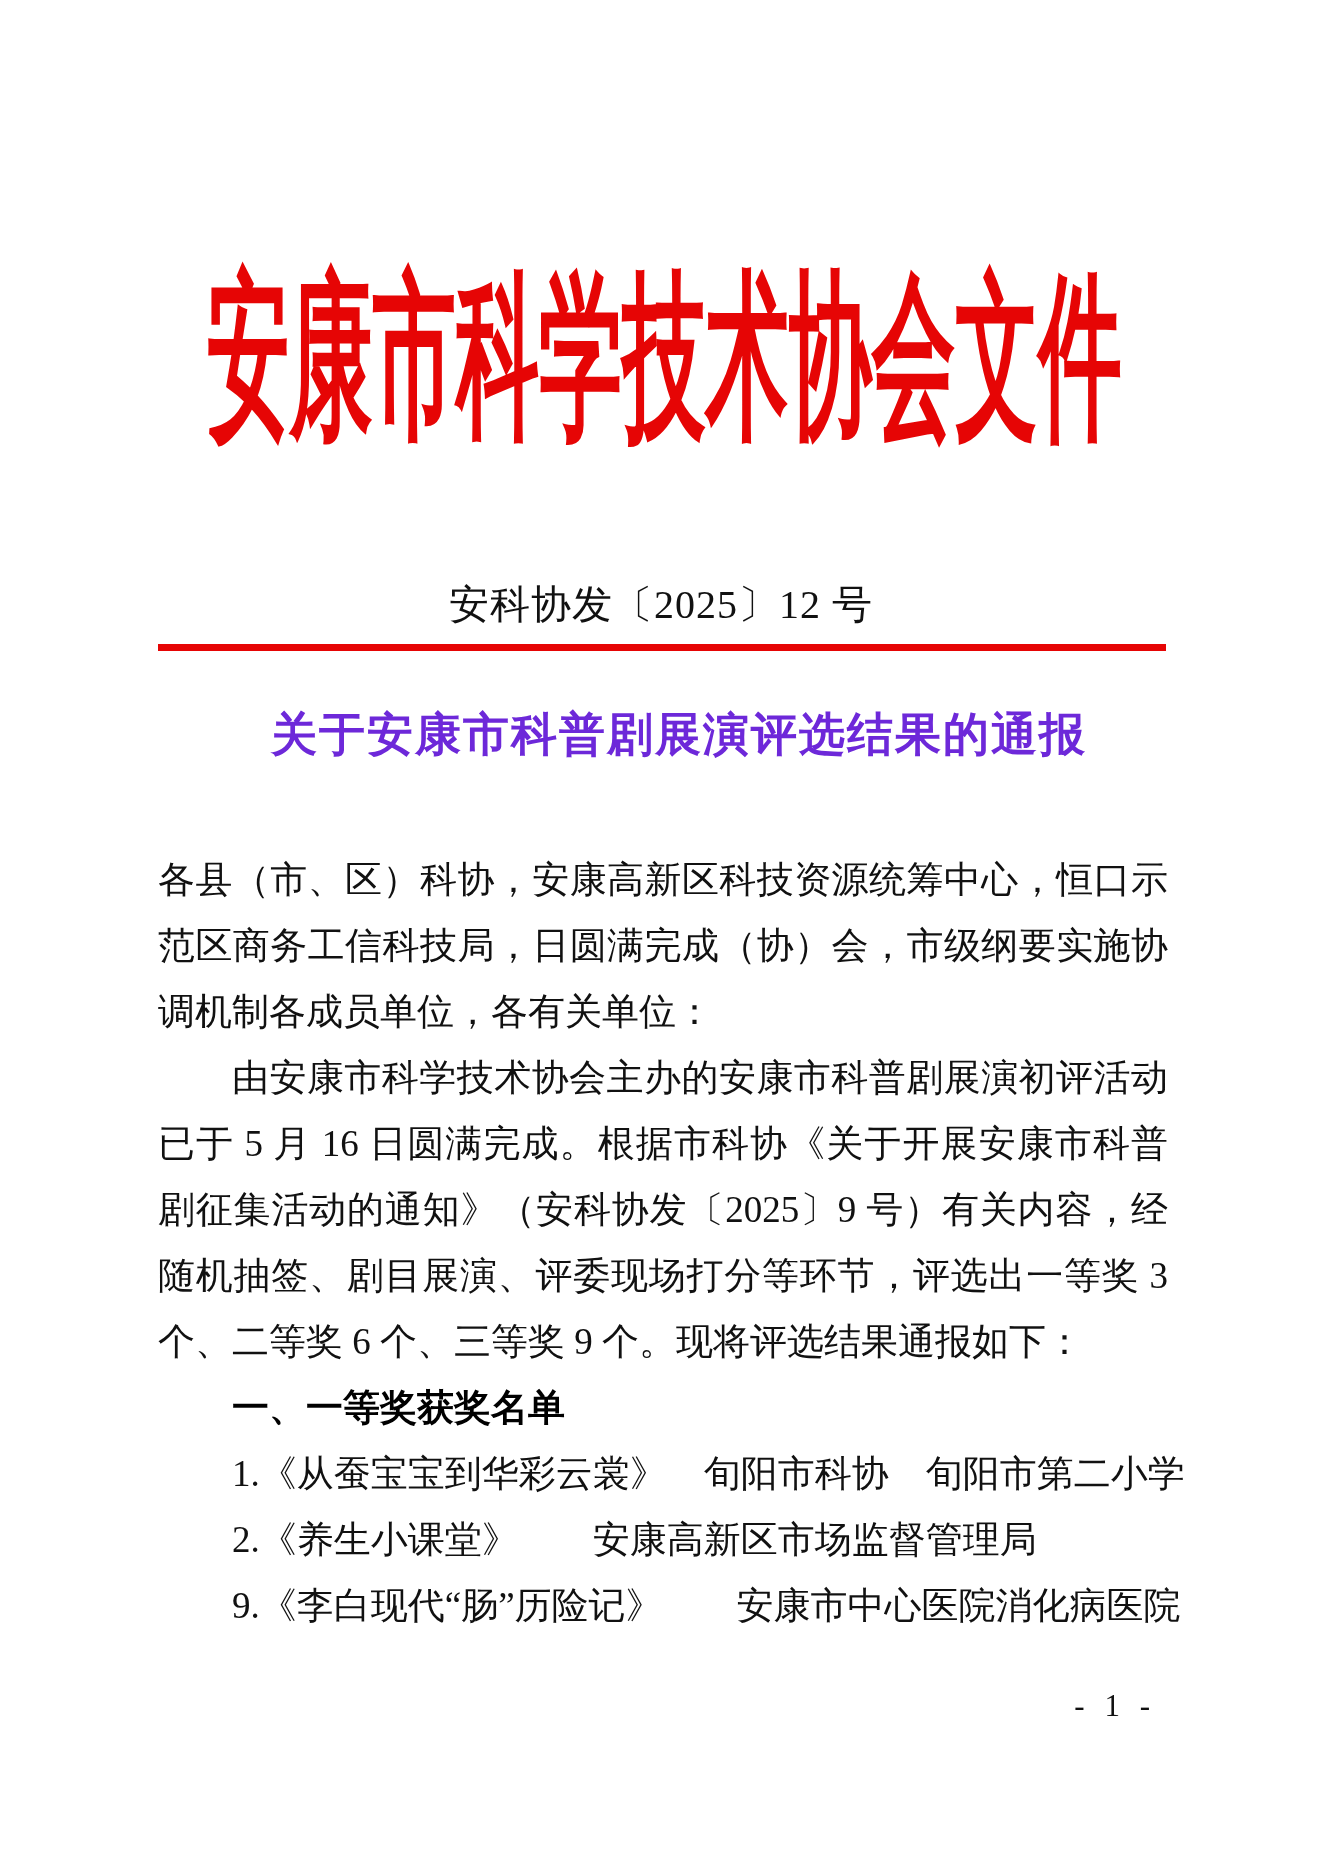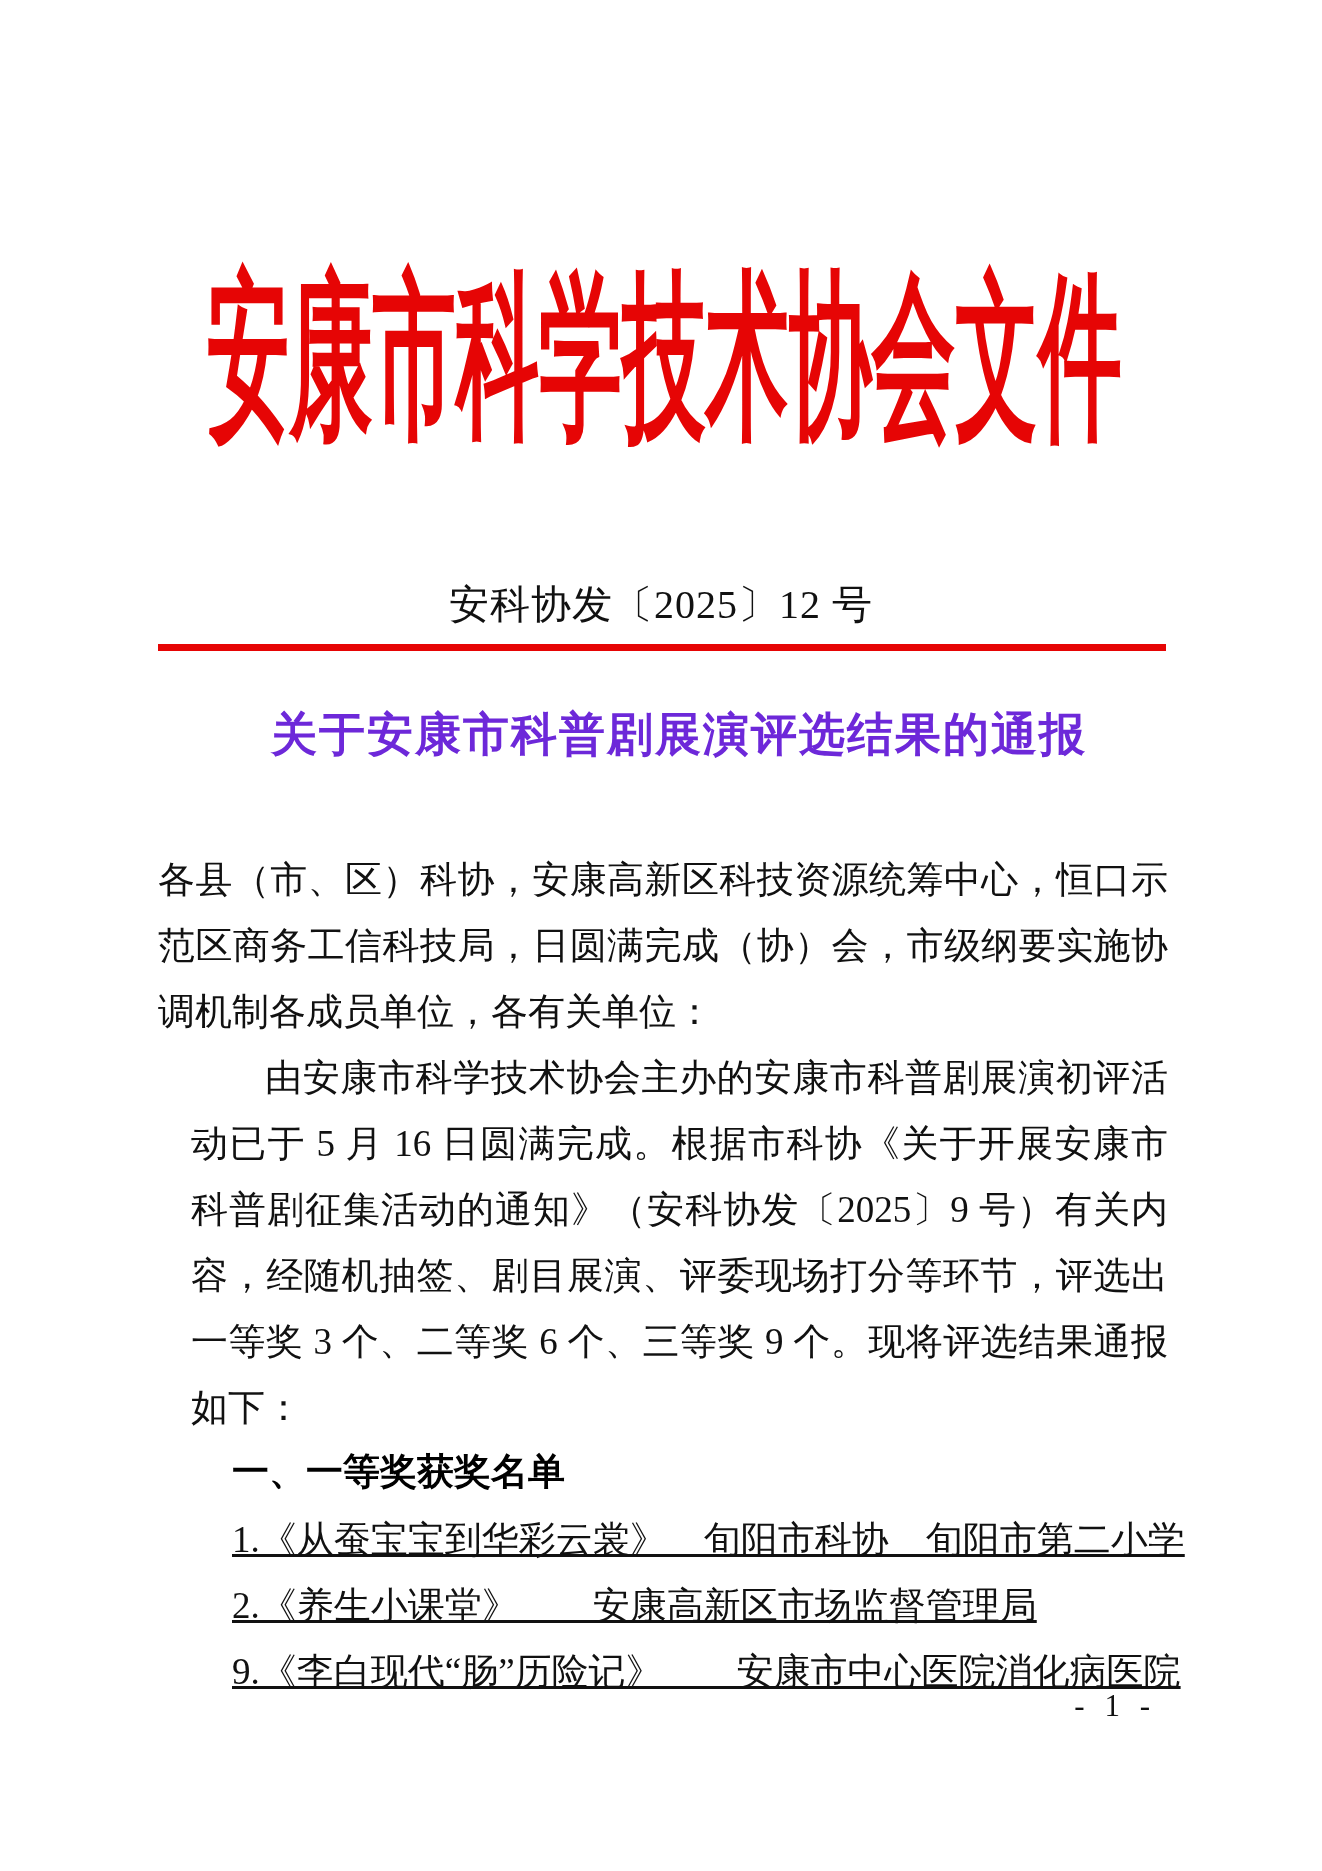--- a/index.html
+++ b/index.html
@@ -82,32 +82,30 @@
     font-size: 37px;
     line-height: 66px;
     text-align: justify;
     color: #111111;
   }
   .salutation {
     text-indent: 0;
   }
   .paragraph {
     text-indent: 2em;
-    margin-left: 33px;
   }
   .section-heading {
     text-indent: 2em;
-    font-family: Liberation Mono, monospace;
+    font-family: Liberation Sans, sans-serif;
     font-weight: bold;
     color: #000000;
   }
   .award-item {
     text-indent: 2em;
     white-space: nowrap;
-    text-decoration: underline;
   }
   
   .page-number {
     position: absolute;
     top: 1688px;
     right: 166px;
     font-size: 31px;
     line-height: 36px;
     color: #111111;
     letter-spacing: 6px;

